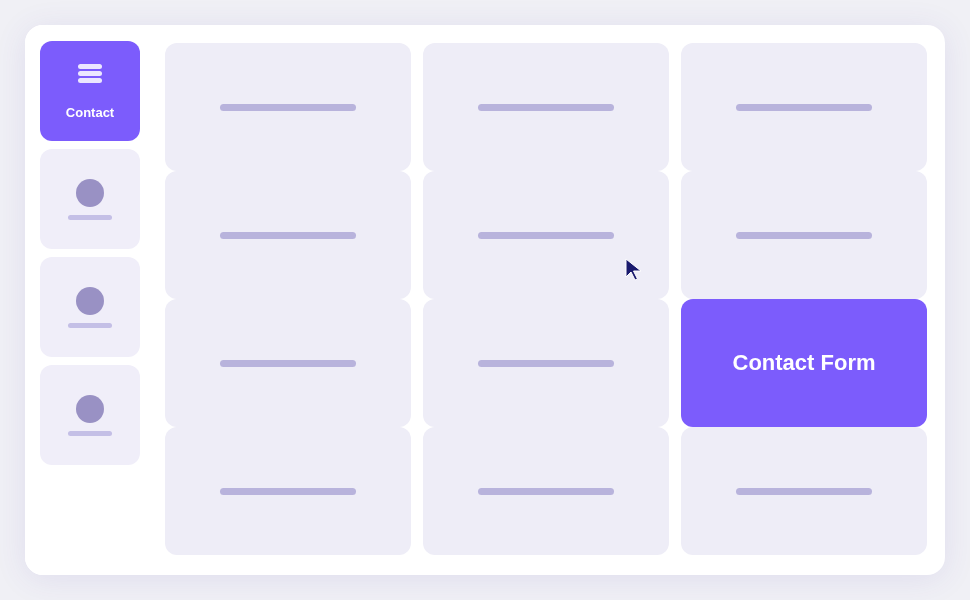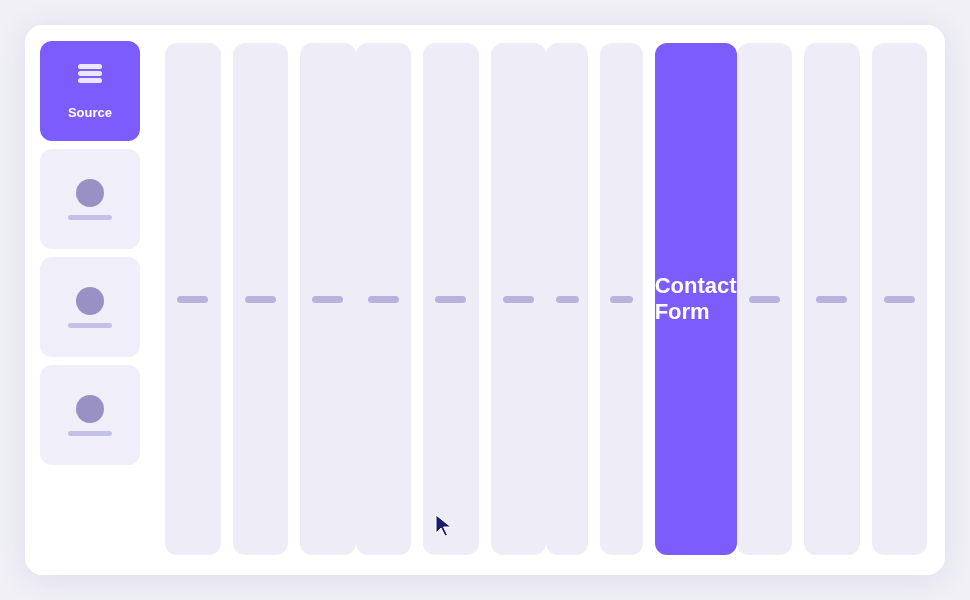--- a/index.html
+++ b/index.html
@@ -84,20 +84,21 @@
 
     .sidebar-item.inactive .item-bar {
       background: #c4bfe6;
     }
 
     
     .main-area {
       flex: 1;
       padding: 18px 18px 20px 10px;
       display: flex;
+      flex-direction: column;
     }
 
     .grid-row {
       display: flex;
       flex-direction: row;
       gap: 12px;
       flex: 1;
     }
 
     .grid-cell {
@@ -150,21 +151,21 @@
 
     <div class="sidebar-item active">
       <span class="icon">
         
         <svg width="32" height="28" viewBox="0 0 32 28" fill="none" xmlns="http://www.w3.org/2000/svg">
           <rect x="4" y="16" width="24" height="5" rx="2.5" fill="rgba(255,255,255,0.85)"></rect>
           <rect x="4" y="9" width="24" height="5" rx="2.5" fill="rgba(255,255,255,0.85)"></rect>
           <rect x="4" y="2" width="24" height="5" rx="2.5" fill="rgba(255,255,255,0.85)"></rect>
         </svg>
       </span>
-      <span class="item-label">Source</span>
+      <span class="item-label">Contact</span>
     </div>
 
     <div class="sidebar-item inactive">
       <div class="icon-circle"></div>
       <div class="item-bar"></div>
     </div>
 
     <div class="sidebar-item inactive">
       <div class="icon-circle"></div>
       <div class="item-bar"></div>

